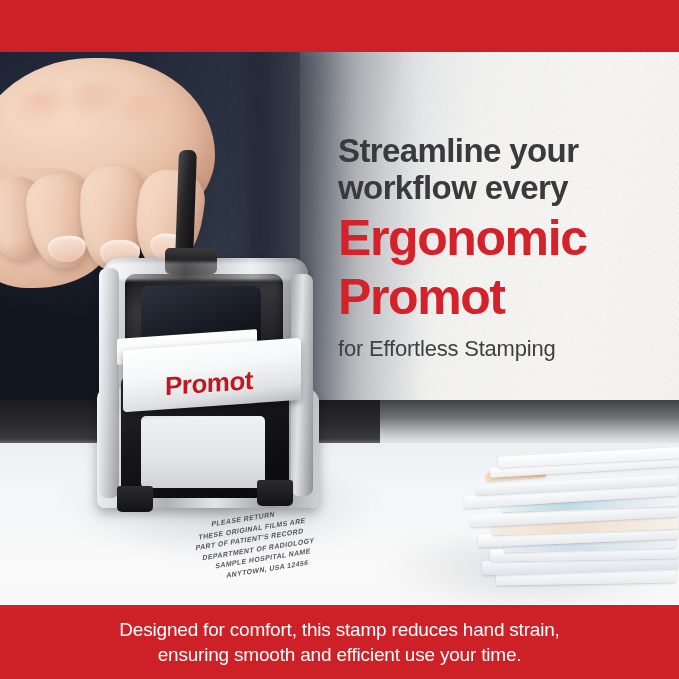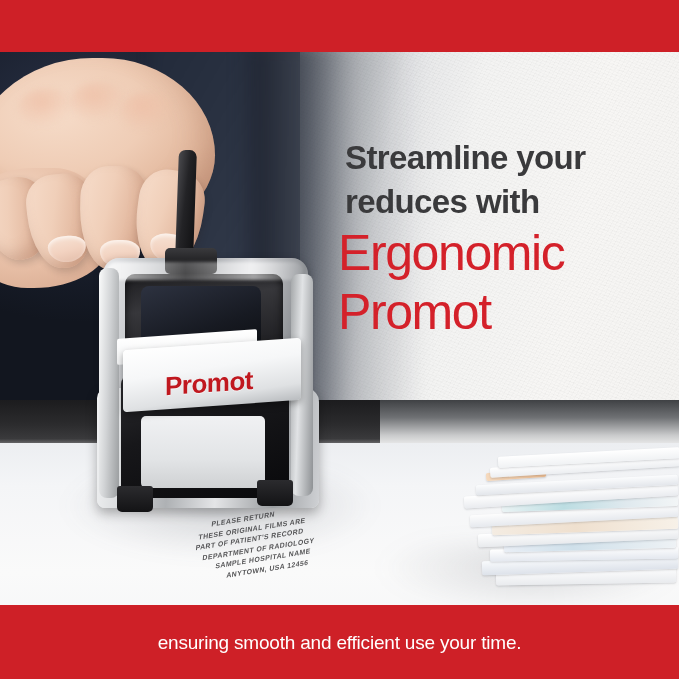--- a/index.html
+++ b/index.html
@@ -396,25 +396,25 @@
     width: 330px;
     z-index: 30;
   }
   .headline-dark {
     font-family: "Liberation Sans", sans-serif;
     font-weight: bold;
     font-size: 33px;
     line-height: 37px;
     color: #3a3a3c;
     letter-spacing: -0.6px;
-    margin: 7px;
+    margin: 0;
   }
   .headline-red {
     font-family: "Liberation Sans", sans-serif;
-    font-weight: normal;
+    font-weight: bold;
     font-size: 50px;
     line-height: 53px;
     color: #d4212a;
     letter-spacing: -1.4px;
     margin: 6px 0 0 0;
   }
   .subline {
     font-family: "Liberation Sans", sans-serif;
     font-weight: normal;
     font-size: 22px;
@@ -528,24 +528,26 @@
       <div class="sheet" style="left:86px;  top:50px;  width:214px; height:12px; background:linear-gradient(180deg,#ffffff,#e9ebef); transform:rotate(-3.5deg);"></div>
       <div class="sheet" style="left:98px;  top:40px;  width:202px; height:10px; background:linear-gradient(180deg,#fbfcfd,#e3e6eb); transform:rotate(-3deg);"></div>
       <div class="sheet" style="left:108px; top:31px;  width:60px;  height:8px;  background:linear-gradient(90deg,#f5d9bd,#e9b98e); transform:rotate(-4deg);"></div>
       <div class="sheet" style="left:112px; top:22px;  width:190px; height:10px; background:linear-gradient(180deg,#ffffff,#eceef1); transform:rotate(-3.5deg);"></div>
       <div class="sheet" style="left:120px; top:12px;  width:182px; height:11px; background:linear-gradient(180deg,#ffffff,#f0f2f4); transform:rotate(-3deg);"></div>
     </div>
   </div>
 
   <div class="copy">
     <h1 class="headline-dark">Streamline your</h1>
-    <h1 class="headline-dark">reduces with</h1>
+    <h1 class="headline-dark">workflow every</h1>
     <h2 class="headline-red">Ergonomic</h2>
     <h2 class="headline-red">Promot</h2>
+    <p class="subline">for Effortless Stamping</p>
   </div>
 
   <div class="bottom-bar">
     <div class="bottom-text">
+      <span>Designed for comfort, this stamp reduces hand strain,</span>
       <span class="l2">ensuring smooth and efficient use your time.</span>
     </div>
   </div>
 
 </div>
 
 </body></html>

